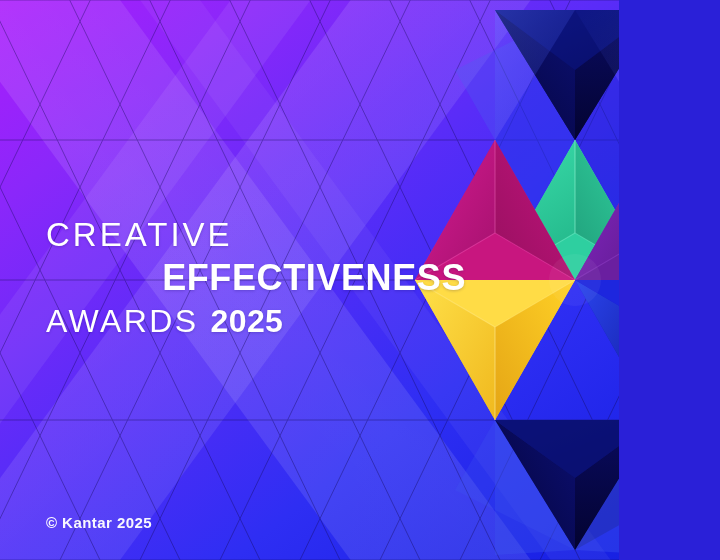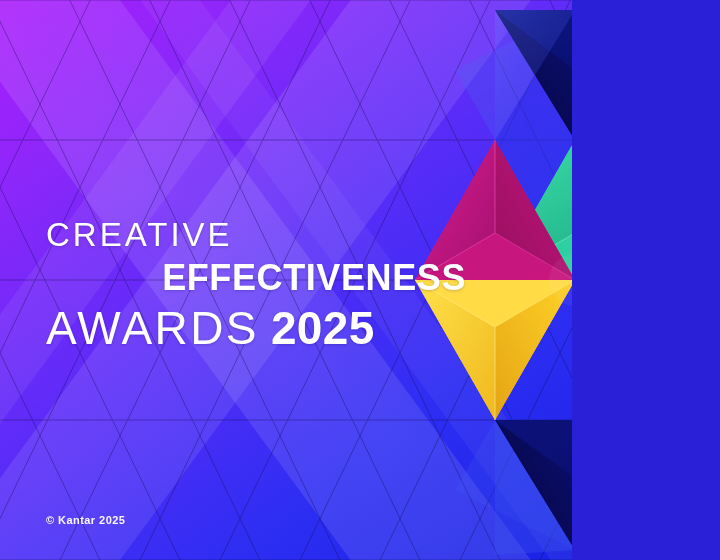--- a/index.html
+++ b/index.html
@@ -3,21 +3,21 @@
 <meta charset="utf-8">
 <title>Creative Effectiveness Awards 2025</title>
 <style>
   html,body{margin:0;padding:0;}
   body{
     width:720px;height:560px;overflow:hidden;
     font-family:"Liberation Sans","DejaVu Sans",sans-serif;
     background:#2a20d8;
   }
   #poster{
-    position:relative;width:572px;height:560px;overflow:hidden;
+    position:relative;width:619px;height:560px;overflow:hidden;
     background:linear-gradient(115deg,#a81efb 0%,#8a27fa 18%,#5c2cf8 40%,#2f2ef4 64%,#1a22e6 86%,#1420dd 100%);
   }
   .layer{position:absolute;inset:0;}
   .layer svg{display:block;width:720px;height:560px;}
 
   
   #title-block{
     position:absolute;left:46px;top:218px;width:420px;
     color:#fff;z-index:40;
     text-shadow:0 1px 3px rgba(20,10,80,.22);
@@ -26,29 +26,29 @@
   #line-creative{
     font-size:33px;font-weight:300;letter-spacing:3.0px;
     margin-bottom:9px;
   }
   #line-effectiveness{
     font-size:36px;font-weight:700;letter-spacing:0.6px;
     margin-bottom:9px;
     text-align:right;
   }
   #line-awards-row{
-    font-size:46px;font-weight:300;letter-spacing:2.4px;
+    font-size:32px;font-weight:300;letter-spacing:2.4px;
   }
   #word-awards{font-weight:300;letter-spacing:2.4px;}
   #word-year{font-weight:700;letter-spacing:0.4px;margin-left:12px;}
 
   
   #copyright{
     position:absolute;left:46px;top:514px;z-index:40;
-    color:#ffffff;font-size:11px;font-weight:700;letter-spacing:.45px;
+    color:#ffffff;font-size:15px;font-weight:700;letter-spacing:.45px;
     opacity:.96;
   }
 </style>
 </head>
 <body>
 
 <div id="poster">
 
   <div class="layer">
     <svg viewBox="0 0 720 560" xmlns="http://www.w3.org/2000/svg" aria-hidden="true">

